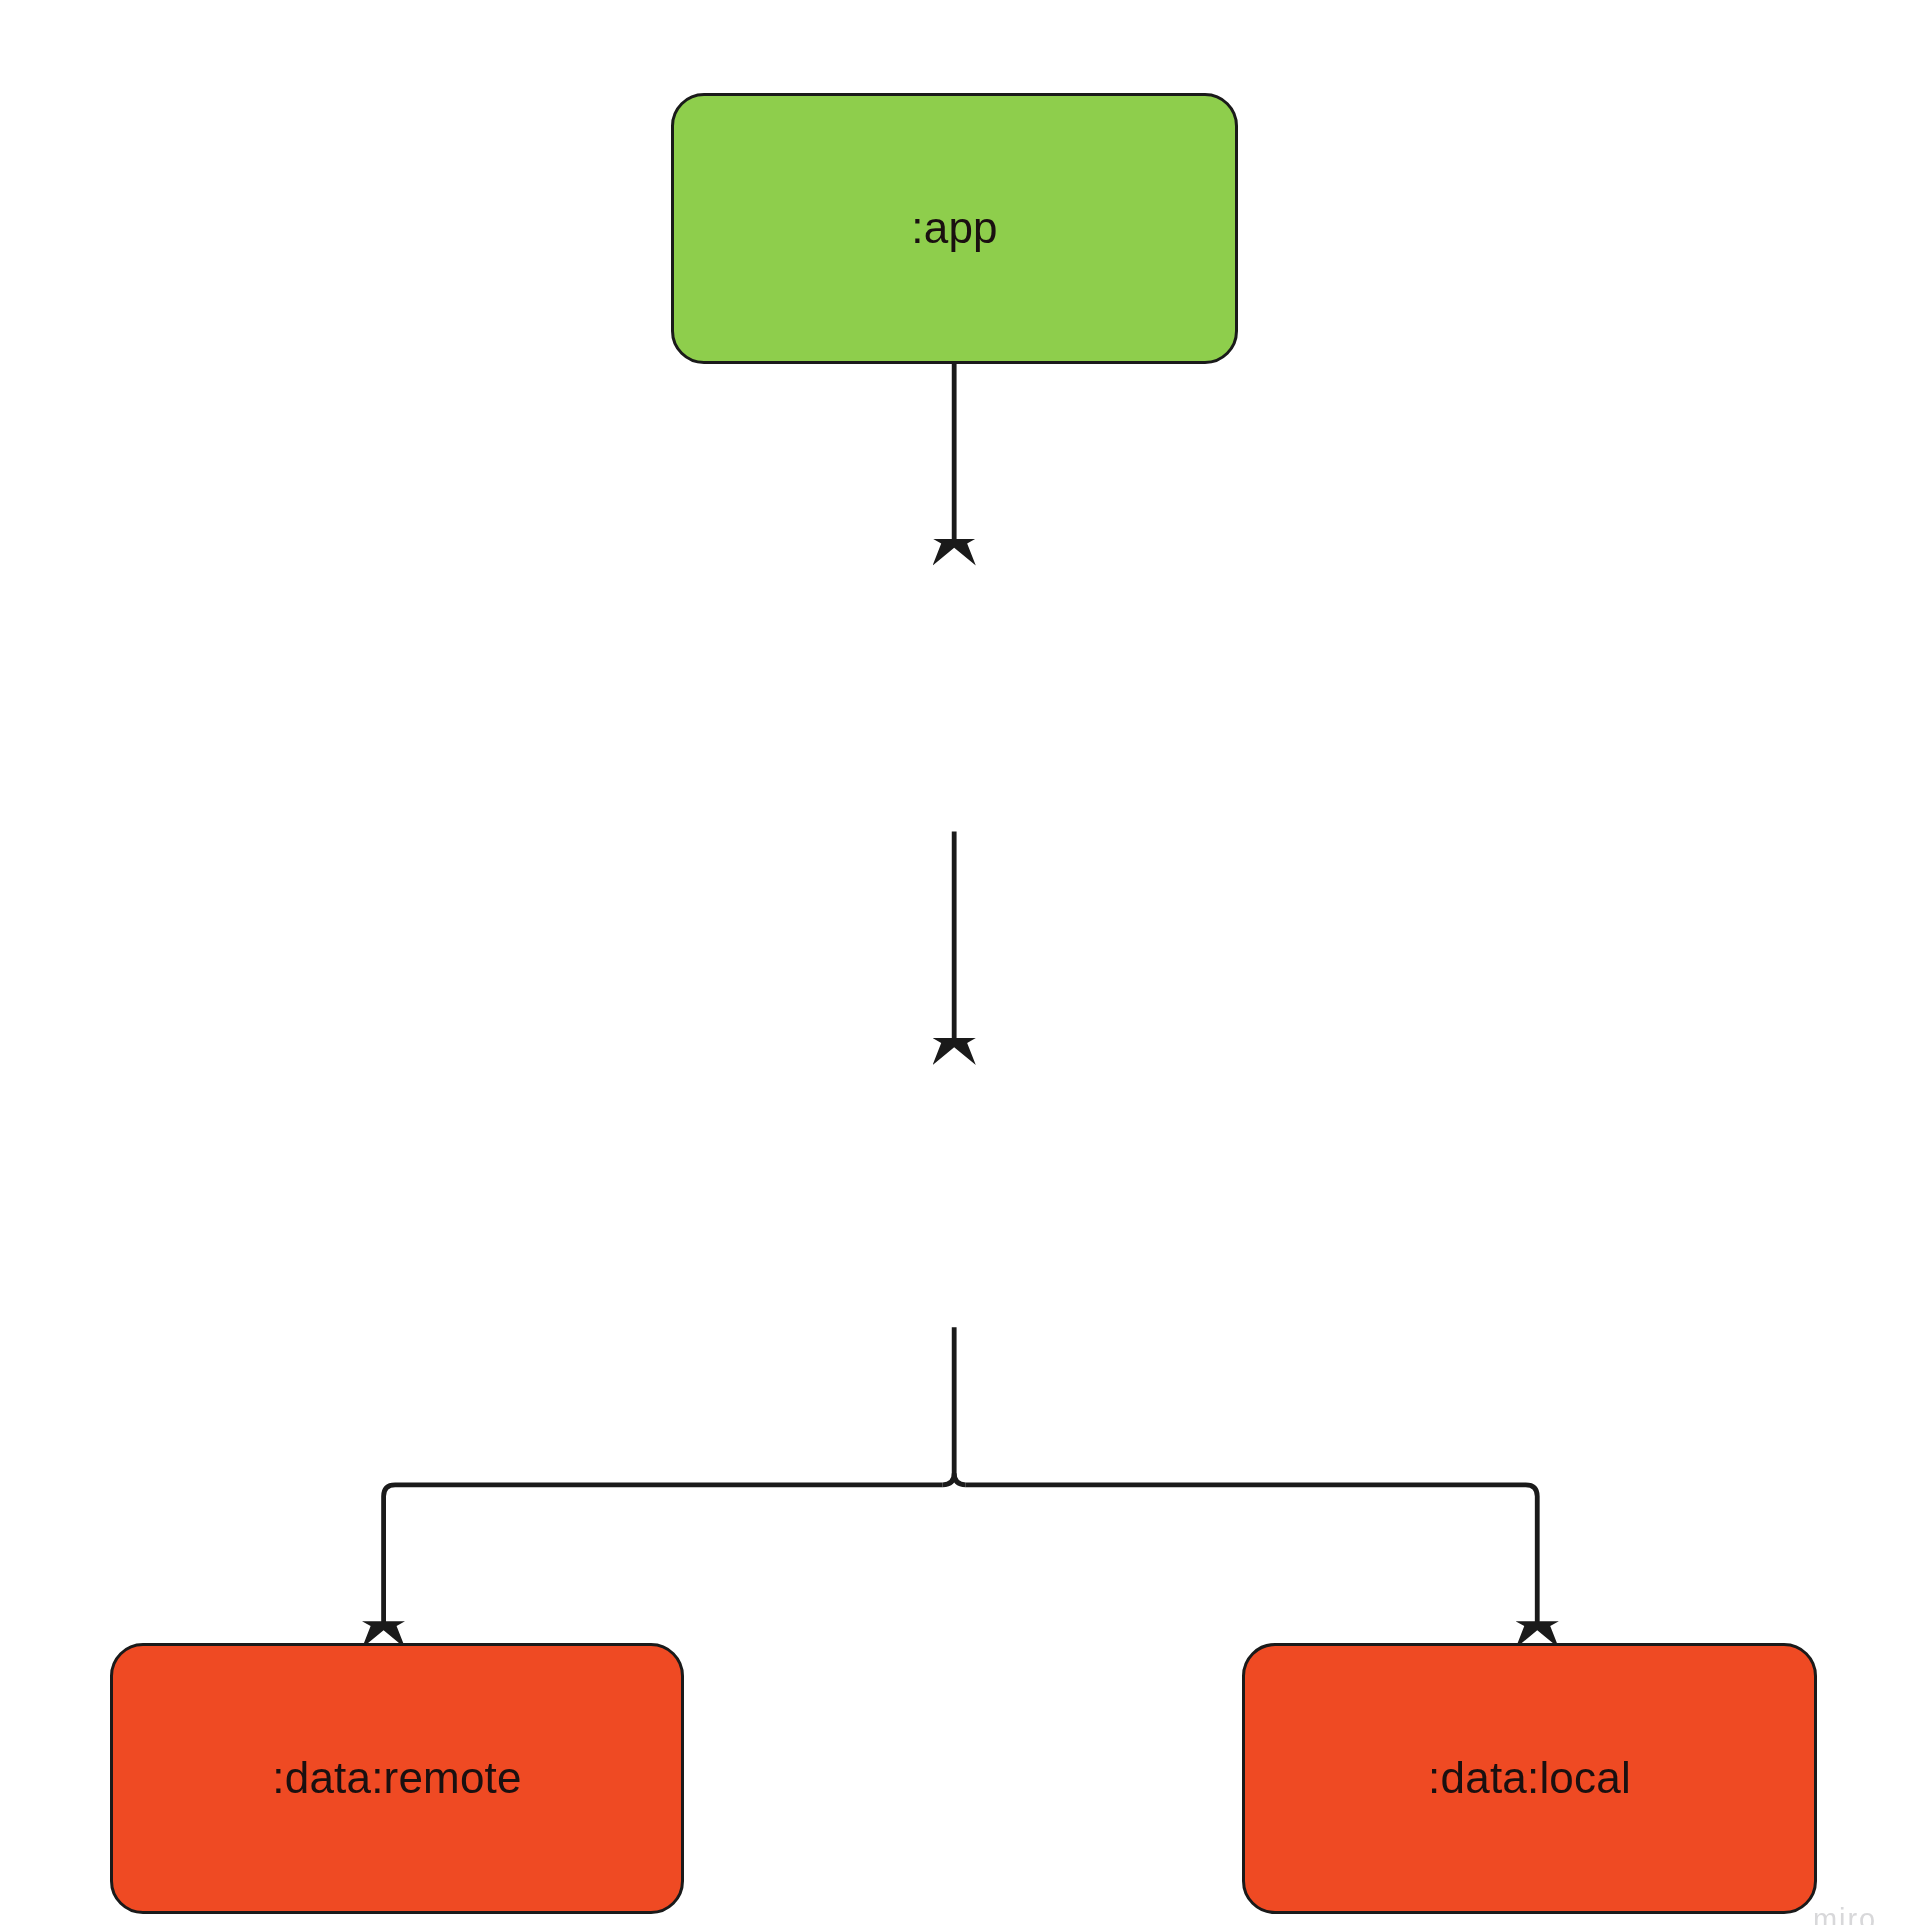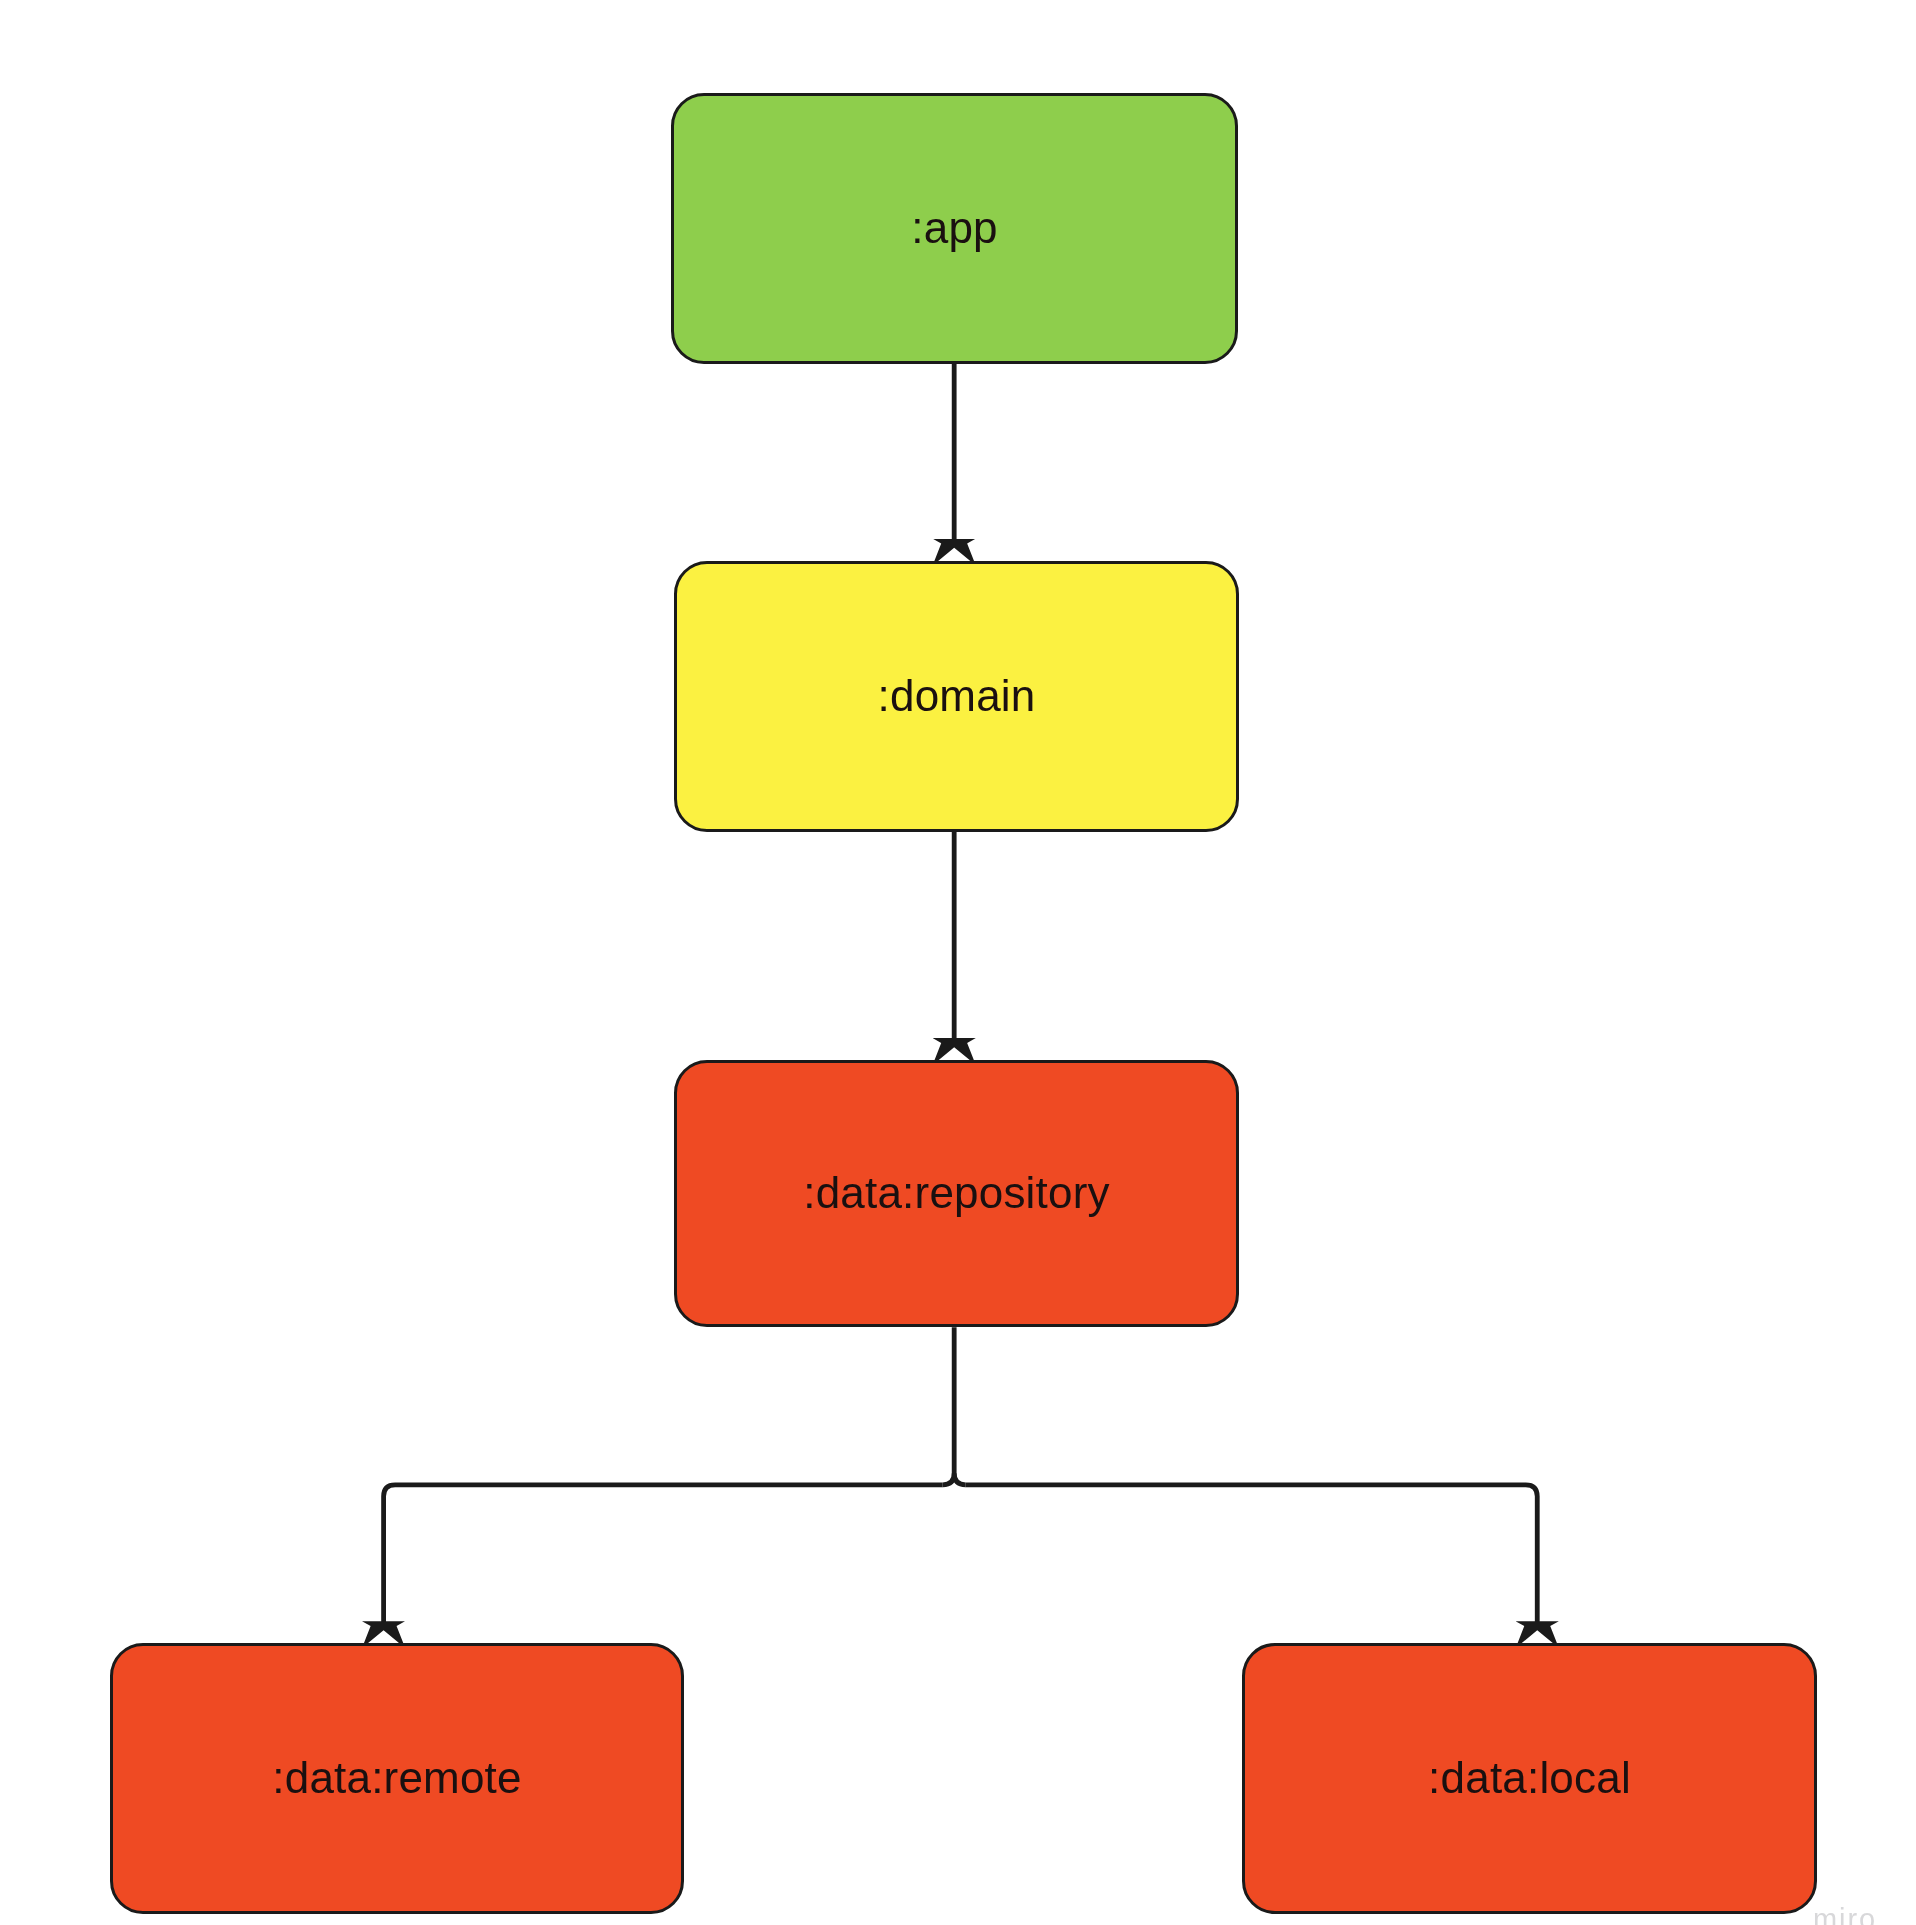--- a/index.html
+++ b/index.html
@@ -108,27 +108,21 @@
 
     <path d="M 981,1502 L 411,1502 Q 399,1502 399,1514 L 399,1650" fill="none" stroke="#1a1a1a" stroke-width="5" marker-end="url(#arrowhead)"></path>
 
     <path d="M 1005,1502 L 1588,1502 Q 1600,1502 1600,1514 L 1600,1650" fill="none" stroke="#1a1a1a" stroke-width="5" marker-end="url(#arrowhead)"></path>
   </svg>
 
   <div class="node" id="node-app" style="background:#8ECE4C">
     <span class="node-label">:app</span>
   </div>
 
-  <div class="node" id="node-domain" style="background:#FBF141">
-    <span class="node-label">:domain</span>
-  </div>
 
-  <div class="node" id="node-data-repository" style="background:#EF4A23">
-    <span class="node-label">:data:repository</span>
-  </div>
 
   <div class="node" id="node-data-remote" style="background:#EF4A23">
     <span class="node-label">:data:remote</span>
   </div>
 
   <div class="node" id="node-data-local" style="background:#EF4A23">
     <span class="node-label">:data:local</span>
   </div>
 
   <div id="watermark">miro</div>

